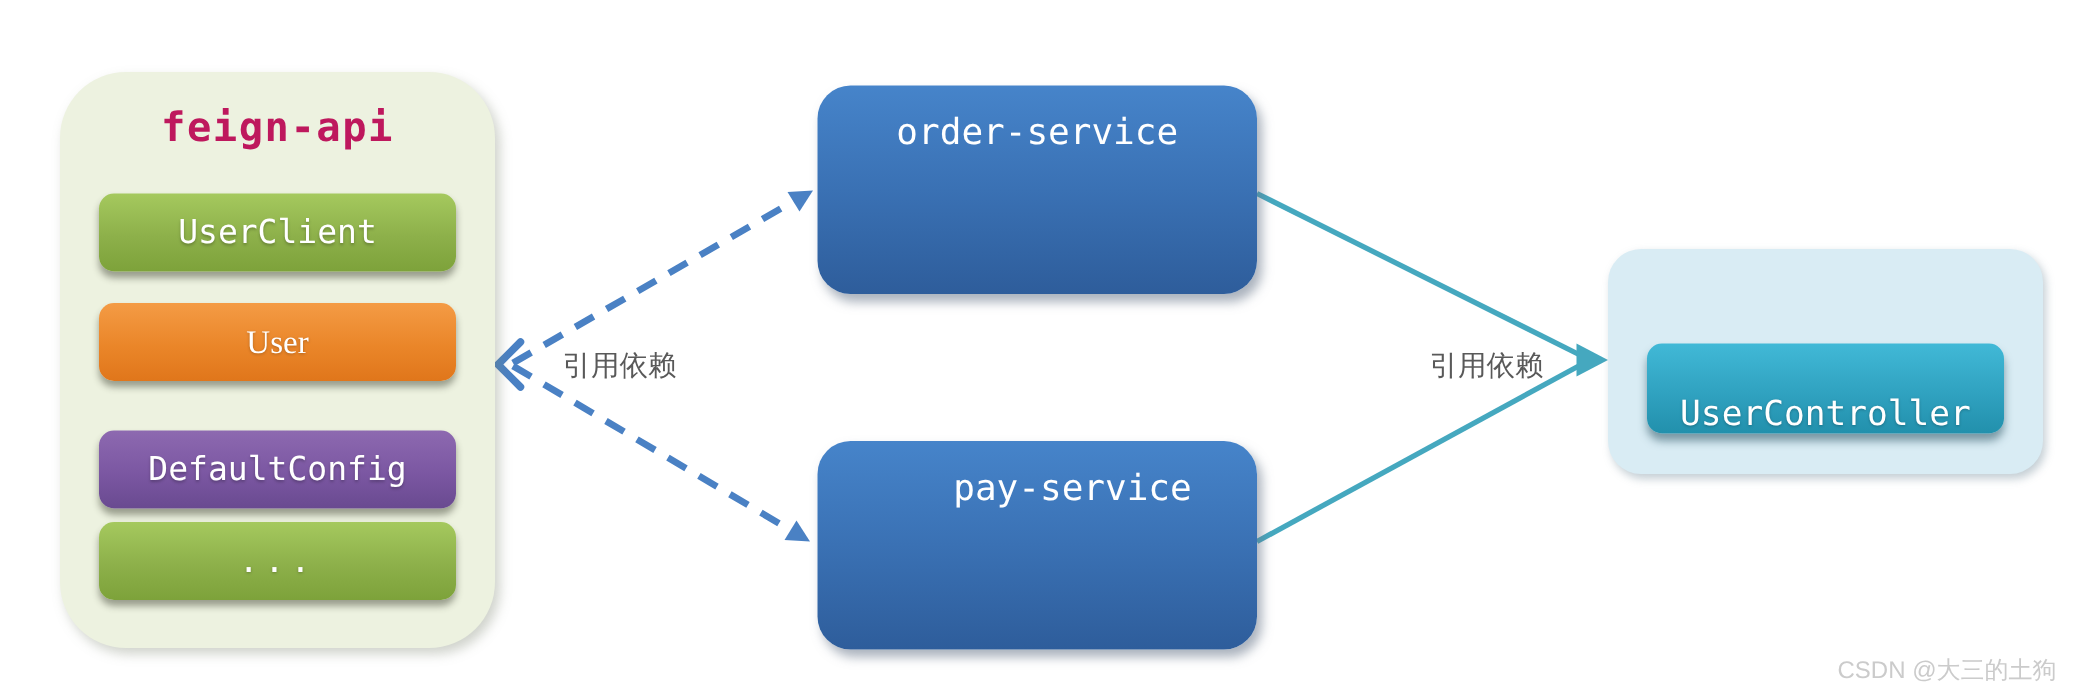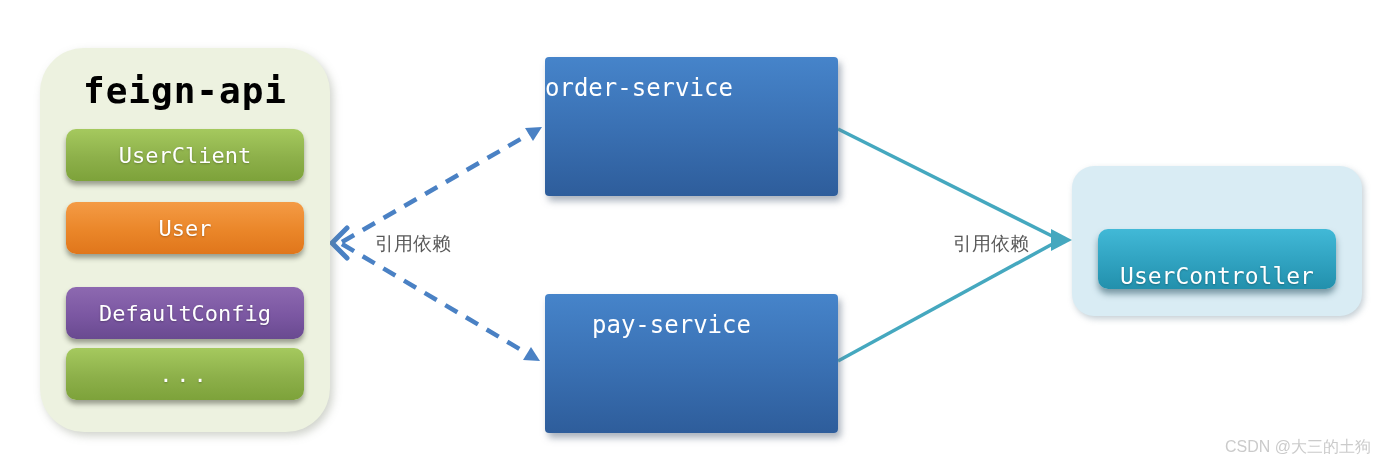--- a/index.html
+++ b/index.html
@@ -8,39 +8,39 @@
     font-family:"DejaVu Sans Mono","Liberation Mono",monospace;
   }
   
   .feign-group{
     position:absolute;left:40px;top:48px;width:290px;height:384px;
     background:#edf2e0;border-radius:44px;
     box-shadow:3px 4px 8px rgba(120,130,110,0.35);
   }
   .feign-title{
     position:absolute;top:22px;left:0;width:100%;text-align:center;
-    font-size:36px;font-weight:bold;color:#000000;letter-spacing:1px;
+    font-size:27px;font-weight:bold;color:#be185d;letter-spacing:1px;
   }
   .pill{
     position:absolute;left:26px;width:238px;height:52px;border-radius:10px;
     display:flex;align-items:center;justify-content:center;
     color:#ffffff;font-size:22px;text-shadow:0 1px 2px rgba(0,0,0,0.25);
     box-shadow:0 4px 5px rgba(50,55,40,0.45);
     box-sizing:border-box;
   }
   .pill.green {background:linear-gradient(180deg,#a5c95e 0%,#8db04a 55%,#7da23a 100%);text-align:right;}
   .pill.orange{background:linear-gradient(180deg,#f49b45 0%,#ea8629 55%,#e0761b 100%);}
   .pill.purple{background:linear-gradient(180deg,#8d69b0 0%,#7b57a2 55%,#694a90 100%);margin-top:12px;}
-  .pill.p0{top:81px;} .pill.p1{top:154px;} .pill.p2{top:227px;} .pill.p3{top:300px;letter-spacing:4px;}
+  .pill.p0{top:81px;} .pill.p1{top:154px;font-family:Liberation Serif, serif;} .pill.p2{top:227px;} .pill.p3{top:300px;letter-spacing:4px;}
   
   .svc{
-    position:absolute;width:293px;height:139px;border-radius:4px;
+    position:absolute;width:293px;height:139px;border-radius:22px;
     background:linear-gradient(180deg,#4684ca 0%,#3a71b4 50%,#2e5d9b 100%);
     box-shadow:3px 5px 7px rgba(100,115,135,0.55);
-    color:#ffffff;font-size:24px;
+    color:#ffffff;font-size:24px;text-align:center;
     padding-top:17px;box-sizing:border-box;
   }
   .svc.order{left:545px;top:57px;}
   .svc.pay{left:545px;top:294px;padding-left:47px;}
   
   .user-group{
     position:absolute;left:1072px;top:166px;width:290px;height:150px;
     background:#d9ecf4;border-radius:22px;
     box-shadow:2px 3px 6px rgba(110,135,150,0.4);
   }

